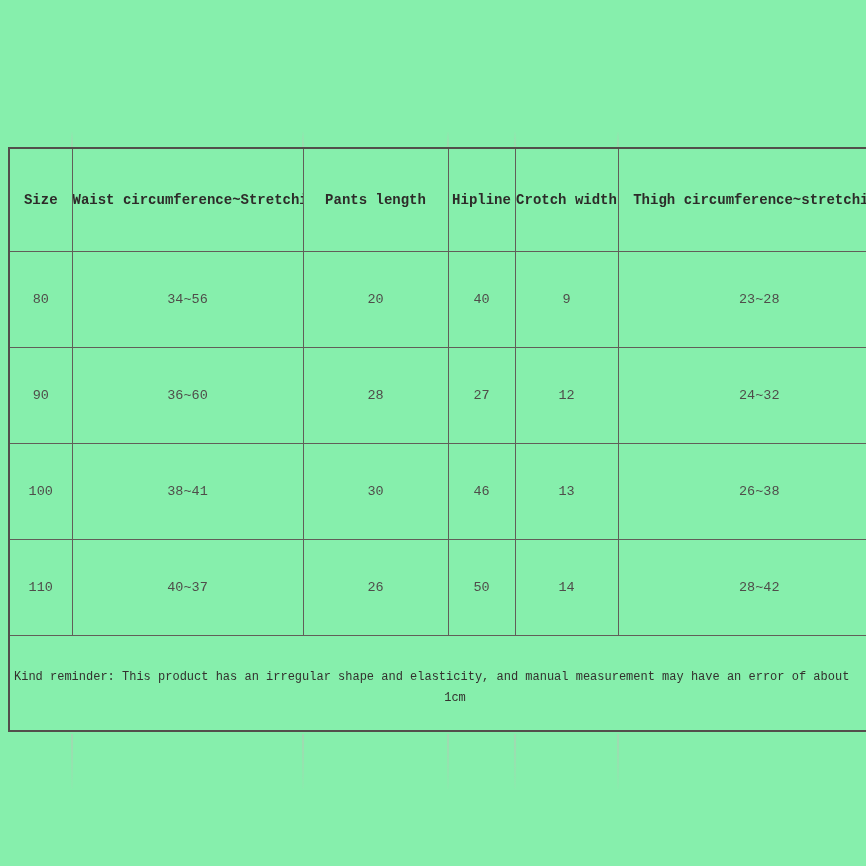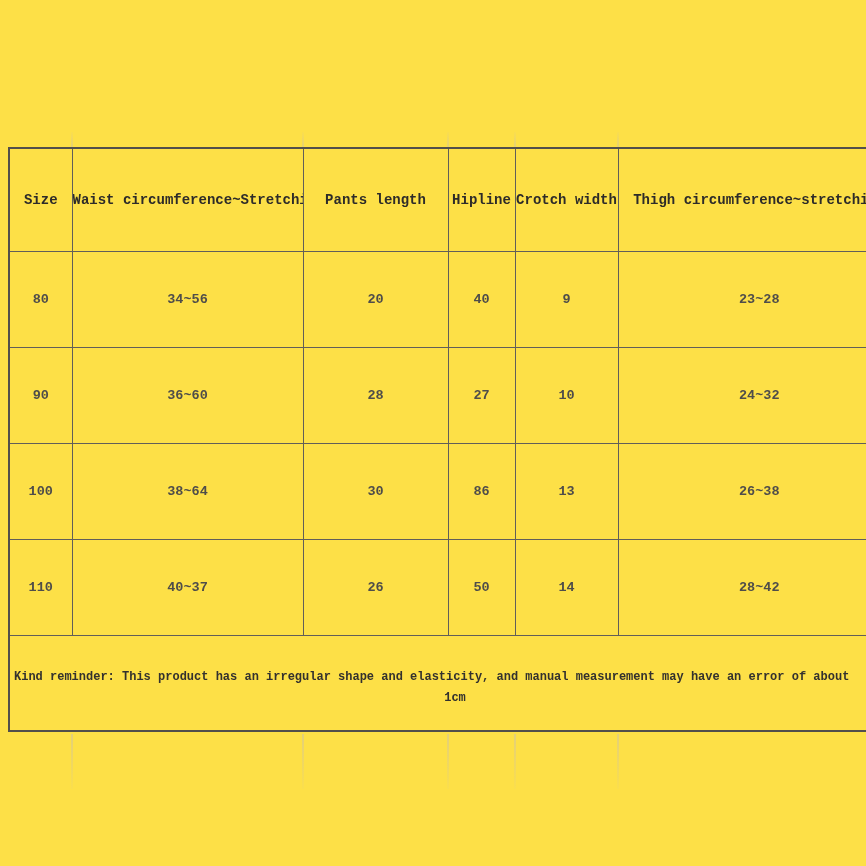--- a/index.html
+++ b/index.html
@@ -7,21 +7,21 @@
   html, body {
     background: #fcfbfa;
     font-family: "Liberation Mono", "DejaVu Sans Mono", monospace;
   }
 
   .stage {
     position: relative;
     width: 866px;
     height: 866px;
     overflow: hidden;
-    background: #fde047;
+    background: #86efac;
   }
 
   .table-wrap {
     position: absolute;
     left: 8px;
     top: 147px;
     width: 892px;
   }
 
   table.size-chart {
@@ -47,21 +47,21 @@
     font-size: 14px;
     font-weight: 700;
     color: #2d2b29;
     white-space: nowrap;
     overflow: hidden;
     letter-spacing: 0;
   }
 
   table.size-chart td {
     font-size: 13.5px;
-    font-weight: 700;
+    font-weight: 400;
     color: #4f4d4a;
     white-space: nowrap;
   }
 
   table.size-chart td.reminder-cell {
     font-size: 12px;
     color: #33312e;
     padding: 0;
     overflow: hidden;
   }
@@ -130,28 +130,28 @@
             <td>20</td>
             <td>40</td>
             <td>9</td>
             <td>23~28</td>
           </tr>
           <tr>
             <td>90</td>
             <td>36~60</td>
             <td>28</td>
             <td>27</td>
-            <td>10</td>
+            <td>12</td>
             <td>24~32</td>
           </tr>
           <tr>
             <td>100</td>
-            <td>38~64</td>
+            <td>38~41</td>
             <td>30</td>
-            <td>86</td>
+            <td>46</td>
             <td>13</td>
             <td>26~38</td>
           </tr>
           <tr>
             <td>110</td>
             <td>40~37</td>
             <td>26</td>
             <td>50</td>
             <td>14</td>
             <td>28~42</td>

